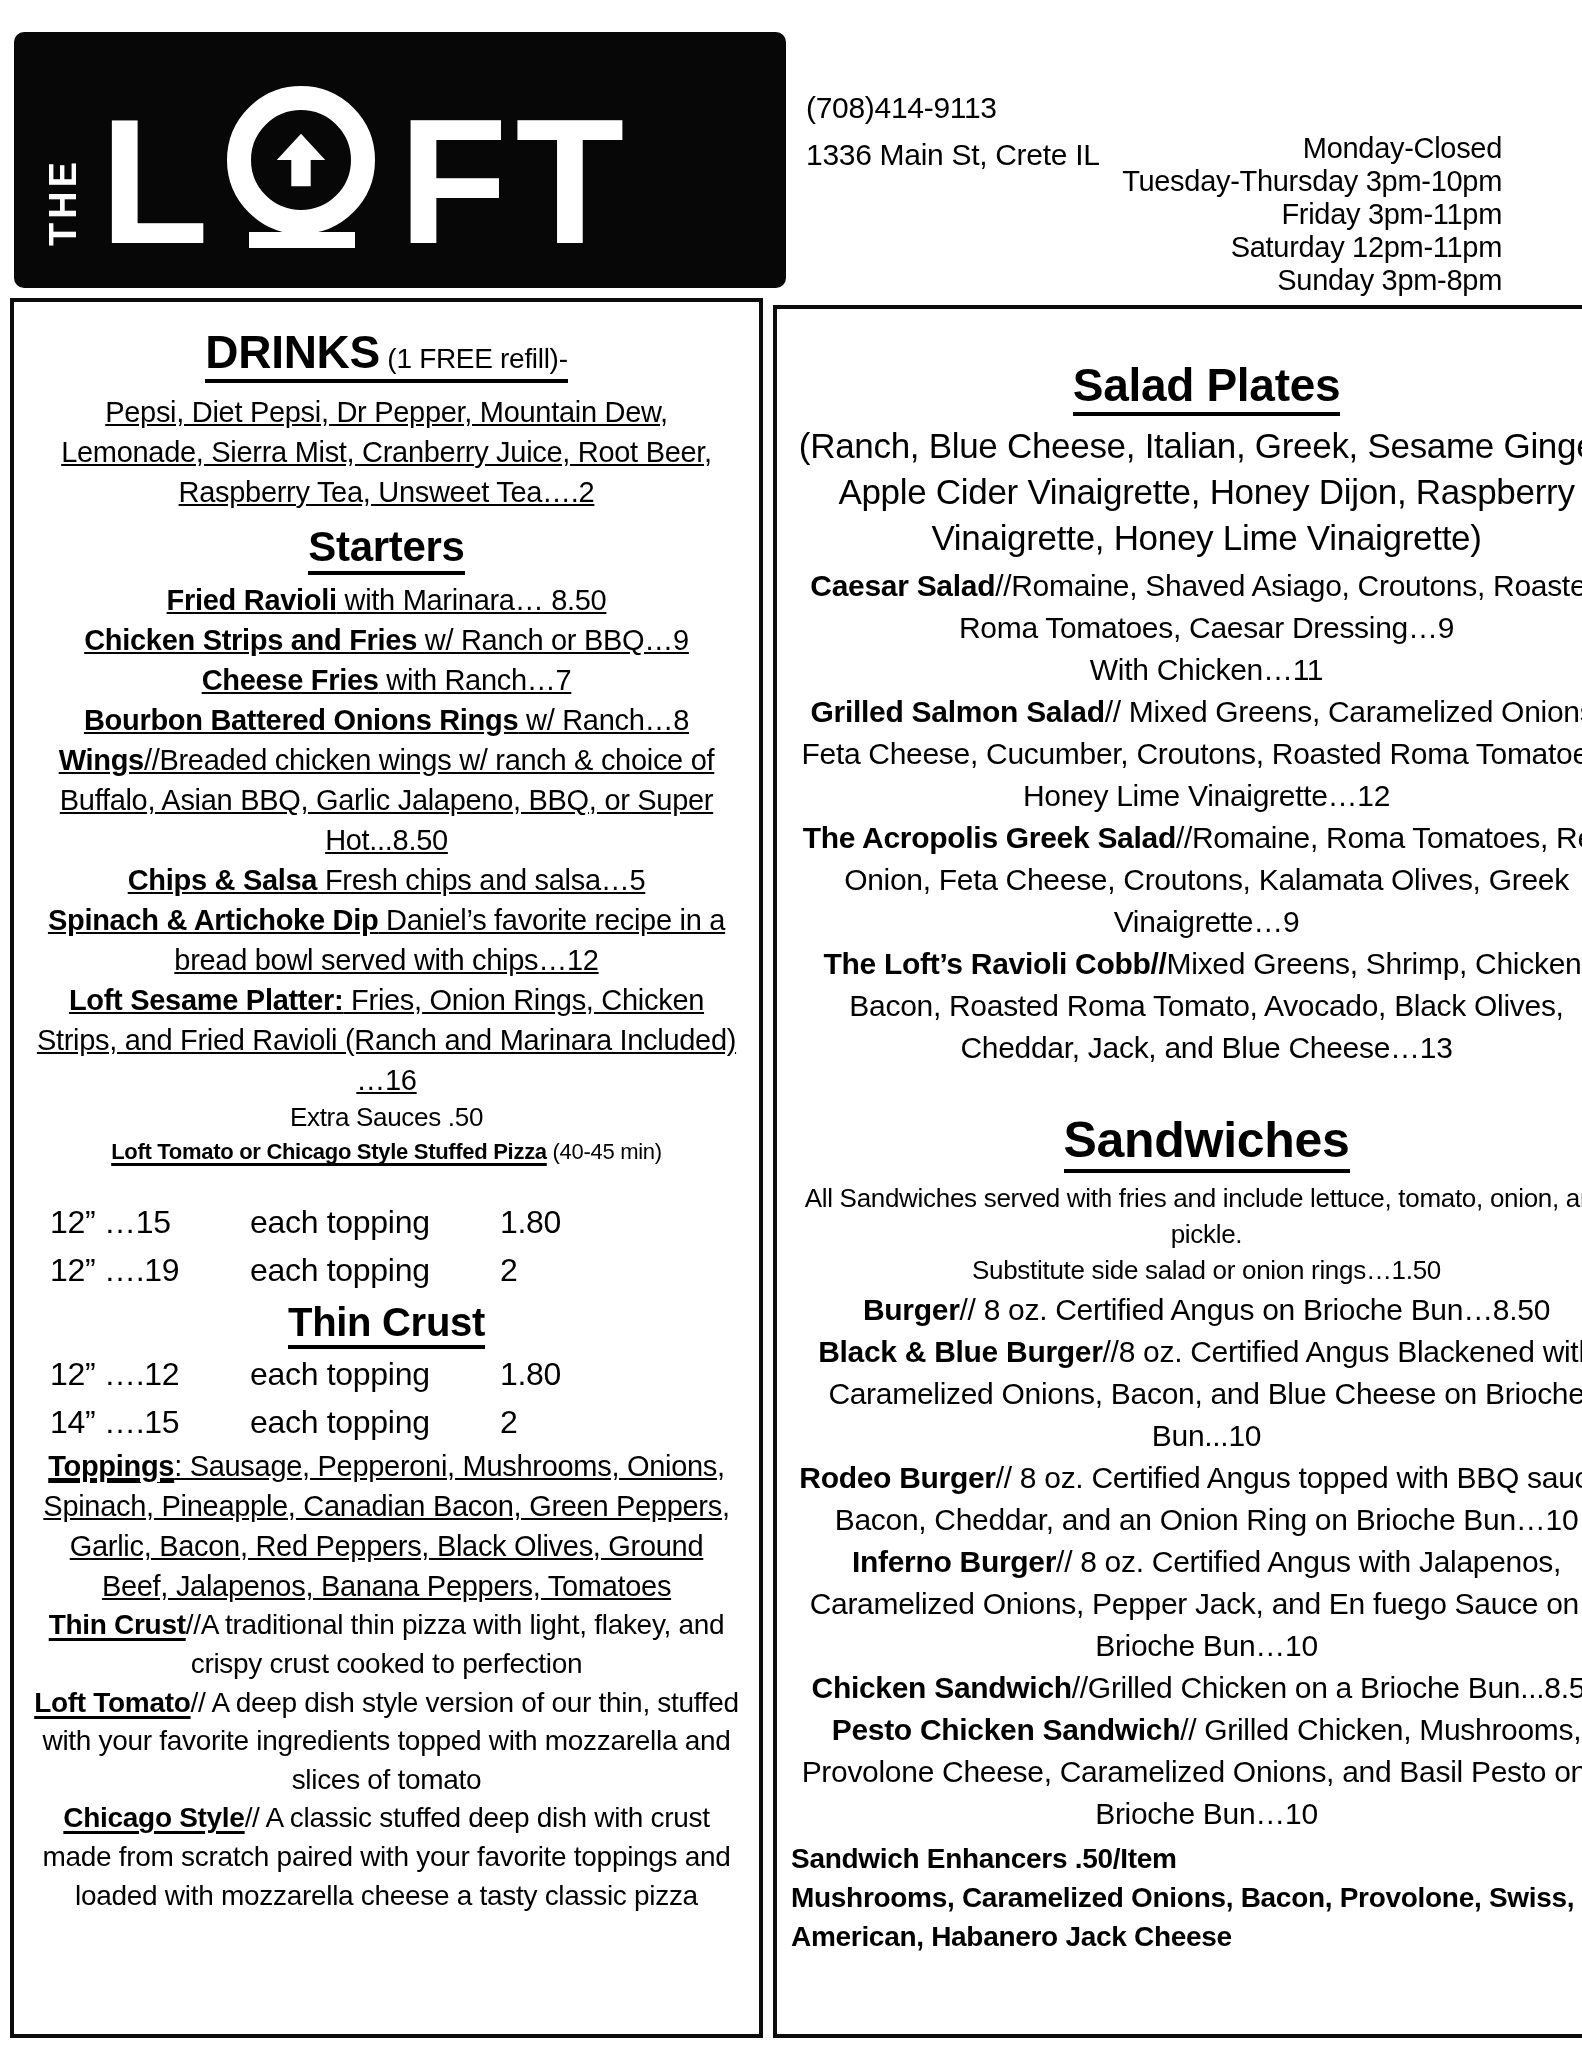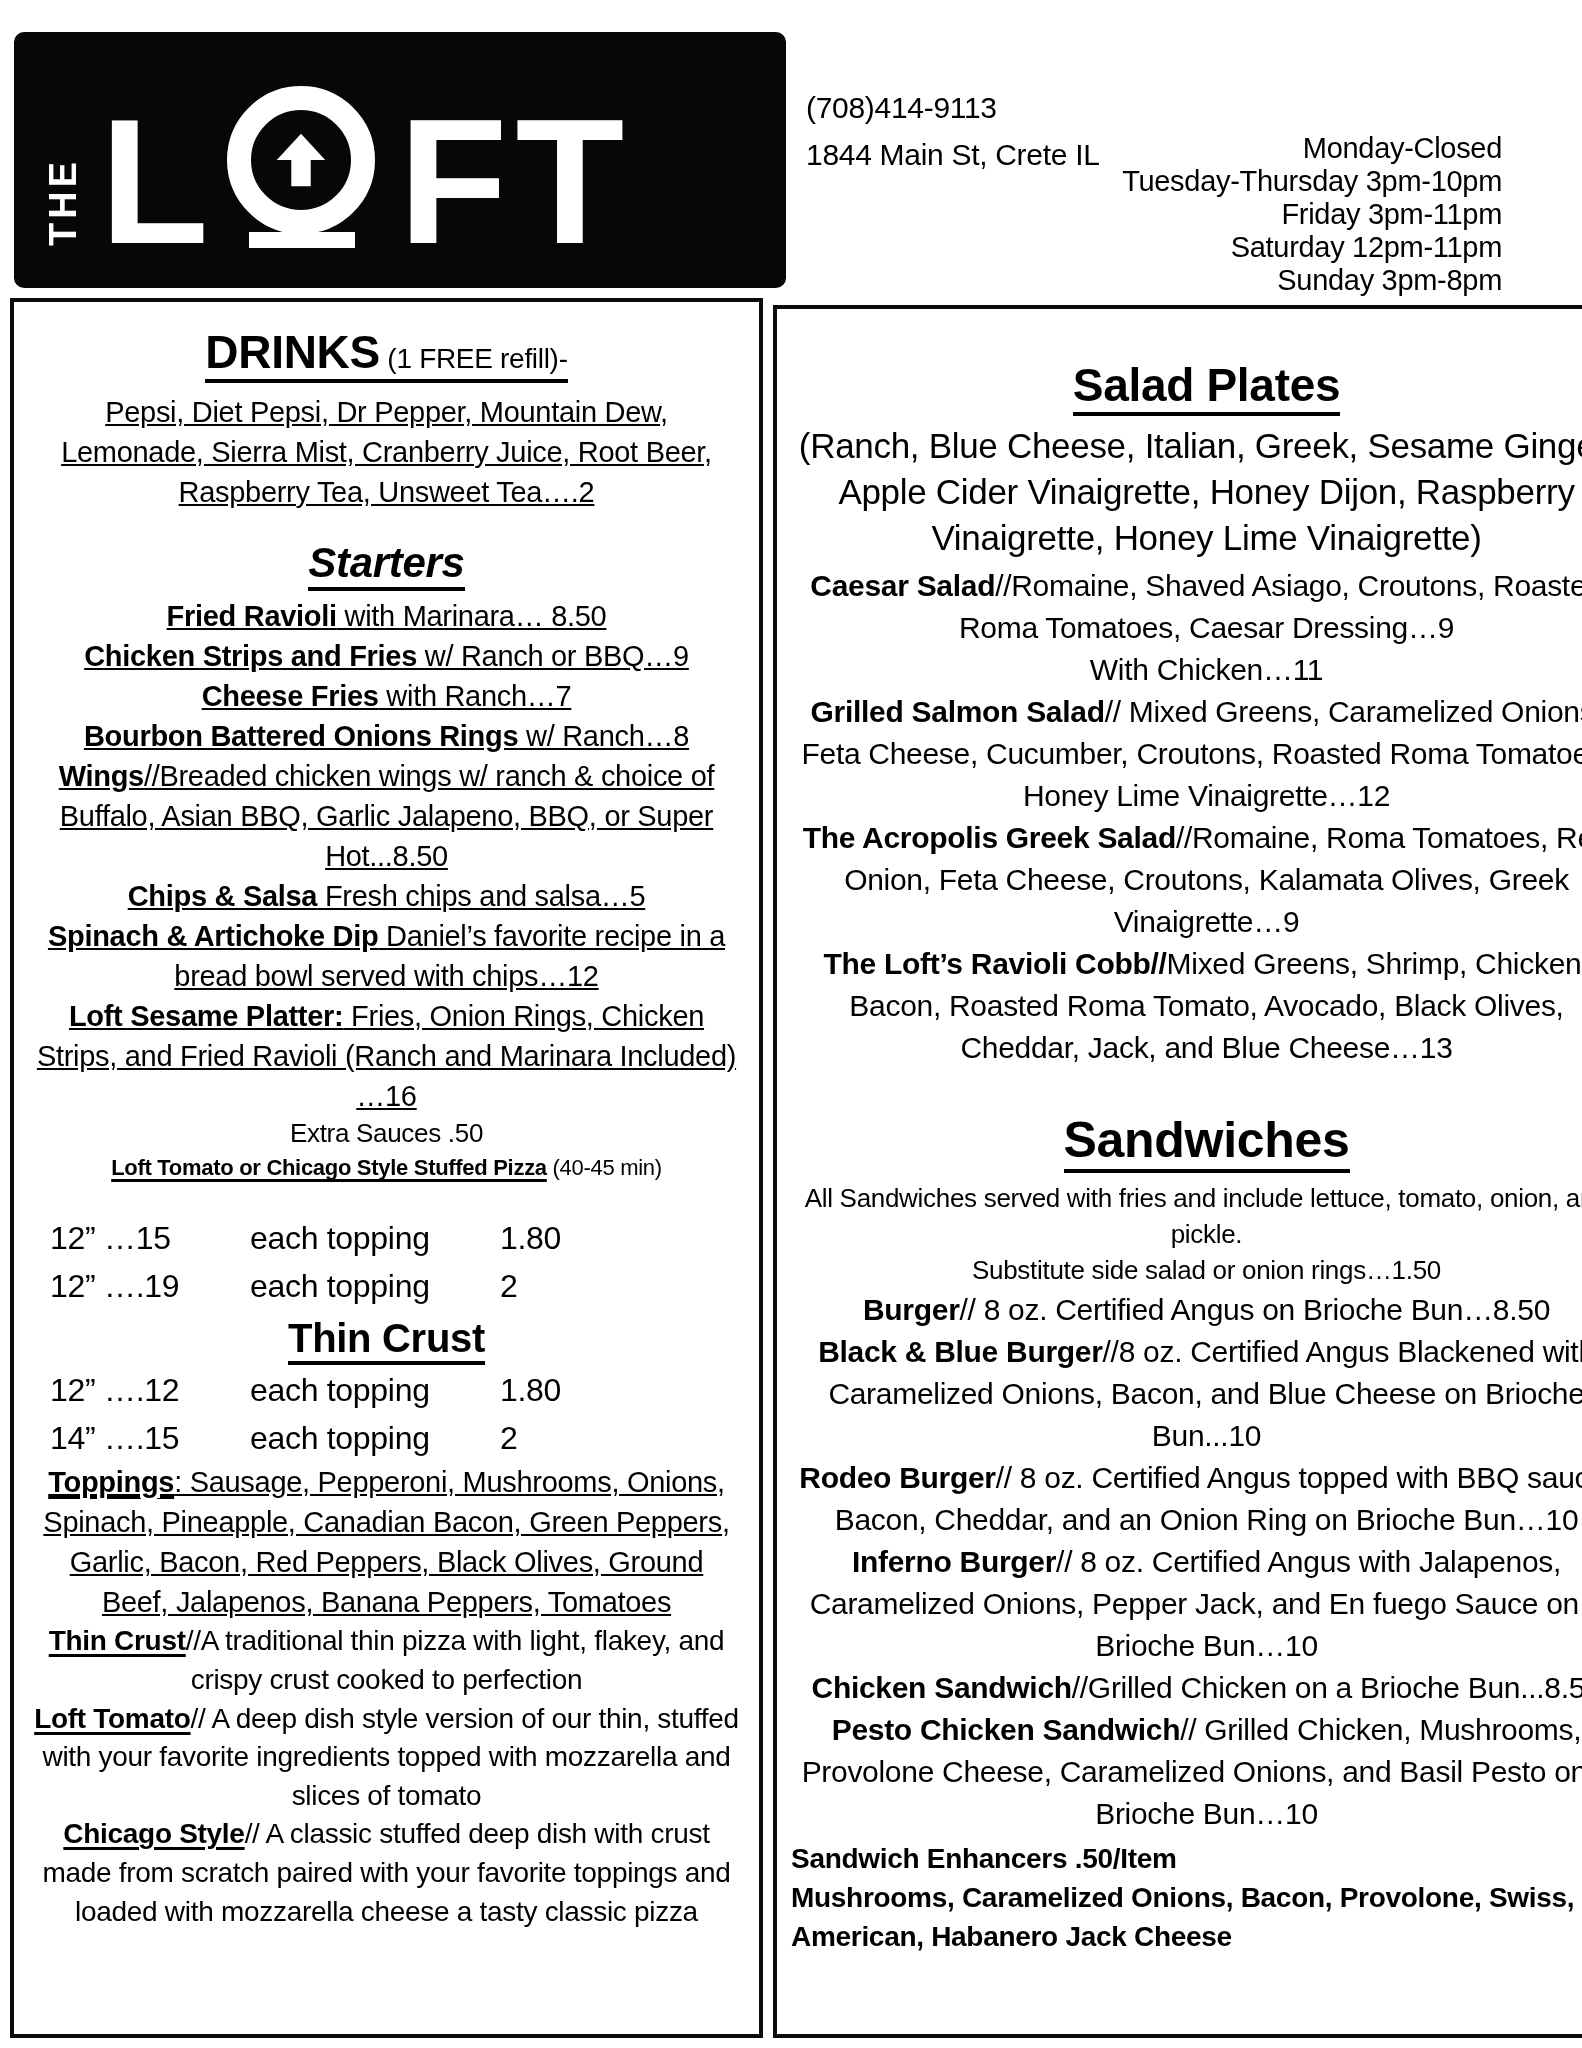--- a/index.html
+++ b/index.html
@@ -58,21 +58,21 @@
 
   .item { font-size:29px; line-height:1.38;text-decoration:underline; }
   .nm { font-weight:bold; }
   .nm-u { font-weight:bold; text-decoration:underline; text-decoration-thickness:3px; text-underline-offset:4px; }
   .small-note { font-size:26px; line-height:1.35; }
   .desc-item { font-size:28px; line-height:1.38; }
   .block { display:block; }
 
   .drinks-head { margin-top:6px; }
   .drinks-list { margin-top:10px; }
-  .starters-head { margin-top:24px; margin-bottom:6px;font-style:italic; }
+  .starters-head { margin-top:8px; margin-bottom:6px; }
   .pizza-title { font-size:22px; line-height:1.4; margin-top:2px; }
   .prow {
     display:flex; text-align:left; font-size:32px; line-height:1.5;
     padding-left:16px;
   }
   .prow .psize { width:200px; }
   .prow .plabel { width:250px; }
   .prow .pprice { width:90px; }
   .prows-stuffed { margin-top:30px; }
   .thin-head { margin:2px 0 2px 0; }
@@ -95,21 +95,21 @@
       <path d="M33 6 L58 33 H43 V60 H23 V33 H8 Z"></path>
     </svg>
     <span class="logo-bar"></span>
   </span>
   <span class="logo-letter">F</span>
   <span class="logo-letter">T</span>
 </div>
 
 <div class="contact">
   <div>(708)414-9113</div>
-  <div>1844 Main St, Crete IL</div>
+  <div>1336 Main St, Crete IL</div>
 </div>
 
 <div class="hours">
   <div>Monday-Closed</div>
   <div>Tuesday-Thursday 3pm-10pm</div>
   <div>Friday 3pm-11pm</div>
   <div>Saturday 12pm-11pm</div>
   <div>Sunday 3pm-8pm</div>
 </div>
 

